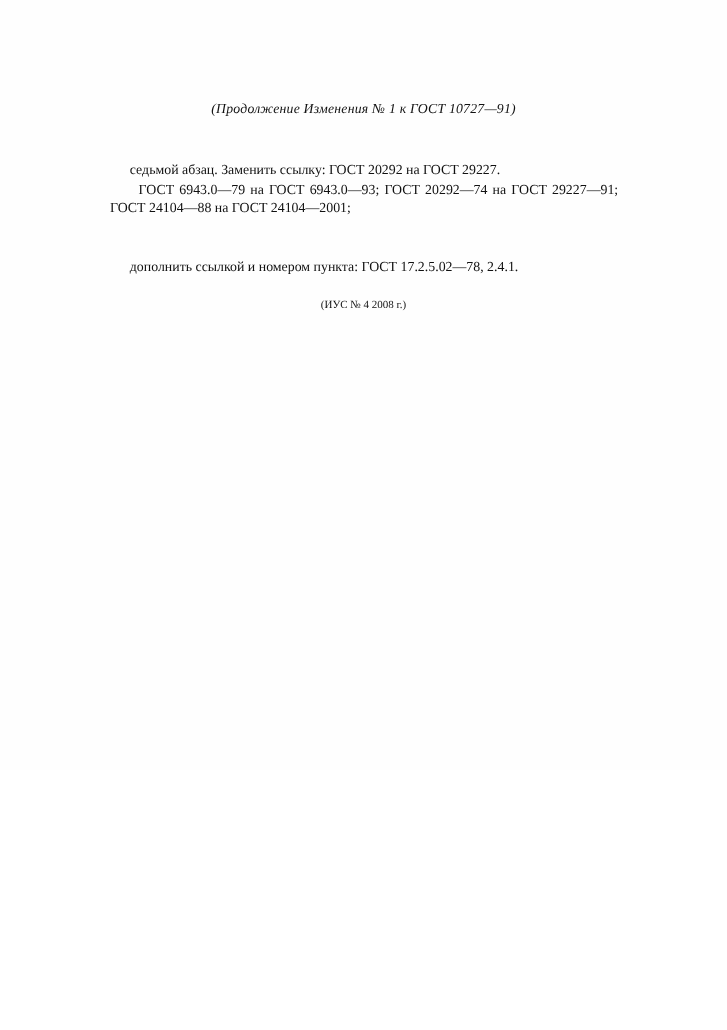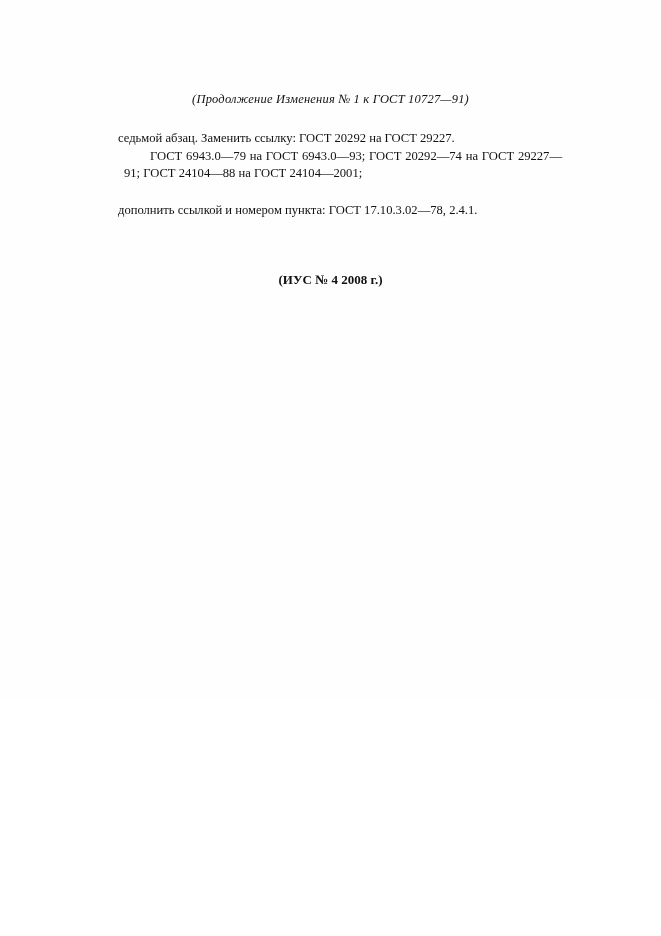--- a/index.html
+++ b/index.html
@@ -42,40 +42,39 @@
   }
   .para {
     font-size: 12.6px;
     line-height: 17.5px;
     text-align: justify;
     color: #111;
     margin: 0;
   }
   .para.indent {
     text-indent: 18px;
+    margin-top: 16px;
   }
   .para.indent-wide {
     text-indent: 26px;
-    margin-left: 24px;
   }
   .gap {
     height: 17px;
   }
   .gap-small {
     height: 2px;
   }
   .footer-line {
     position: absolute;
     left: 0;
     top: 272px;
     width: 661px;
     text-align: center;
-    font-size: 13px;
+    font-size: 10px;
     color: #111;
-    font-weight: bold;
   }
 </style>
 </head>
 <body>
 
 <div class="page">
 
   <div class="doc-header">(Продолжение Изменения № 1 к ГОСТ  10727—91)</div>
 
   <div class="body-block">
@@ -83,19 +82,19 @@
     <p class="para indent">седьмой абзац. Заменить ссылку: ГОСТ 20292 на ГОСТ 29227.</p>
 
 
     <p class="para indent-wide">ГОСТ 6943.0—79  на  ГОСТ  6943.0—93;    ГОСТ  20292—74  на  ГОСТ 29227—91; ГОСТ 24104—88 на ГОСТ 24104—2001;</p>
 
     <div class="gap"></div>
 
 
     <div class="gap-small"></div>
 
-    <p class="para indent">дополнить ссылкой и номером пункта: ГОСТ 17.10.3.02—78, 2.4.1.</p>
+    <p class="para indent">дополнить ссылкой и номером пункта: ГОСТ 17.2.5.02—78, 2.4.1.</p>
 
   </div>
 
   <div class="footer-line">(ИУС № 4  2008 г.)</div>
 
 </div>
 
 </body></html>

